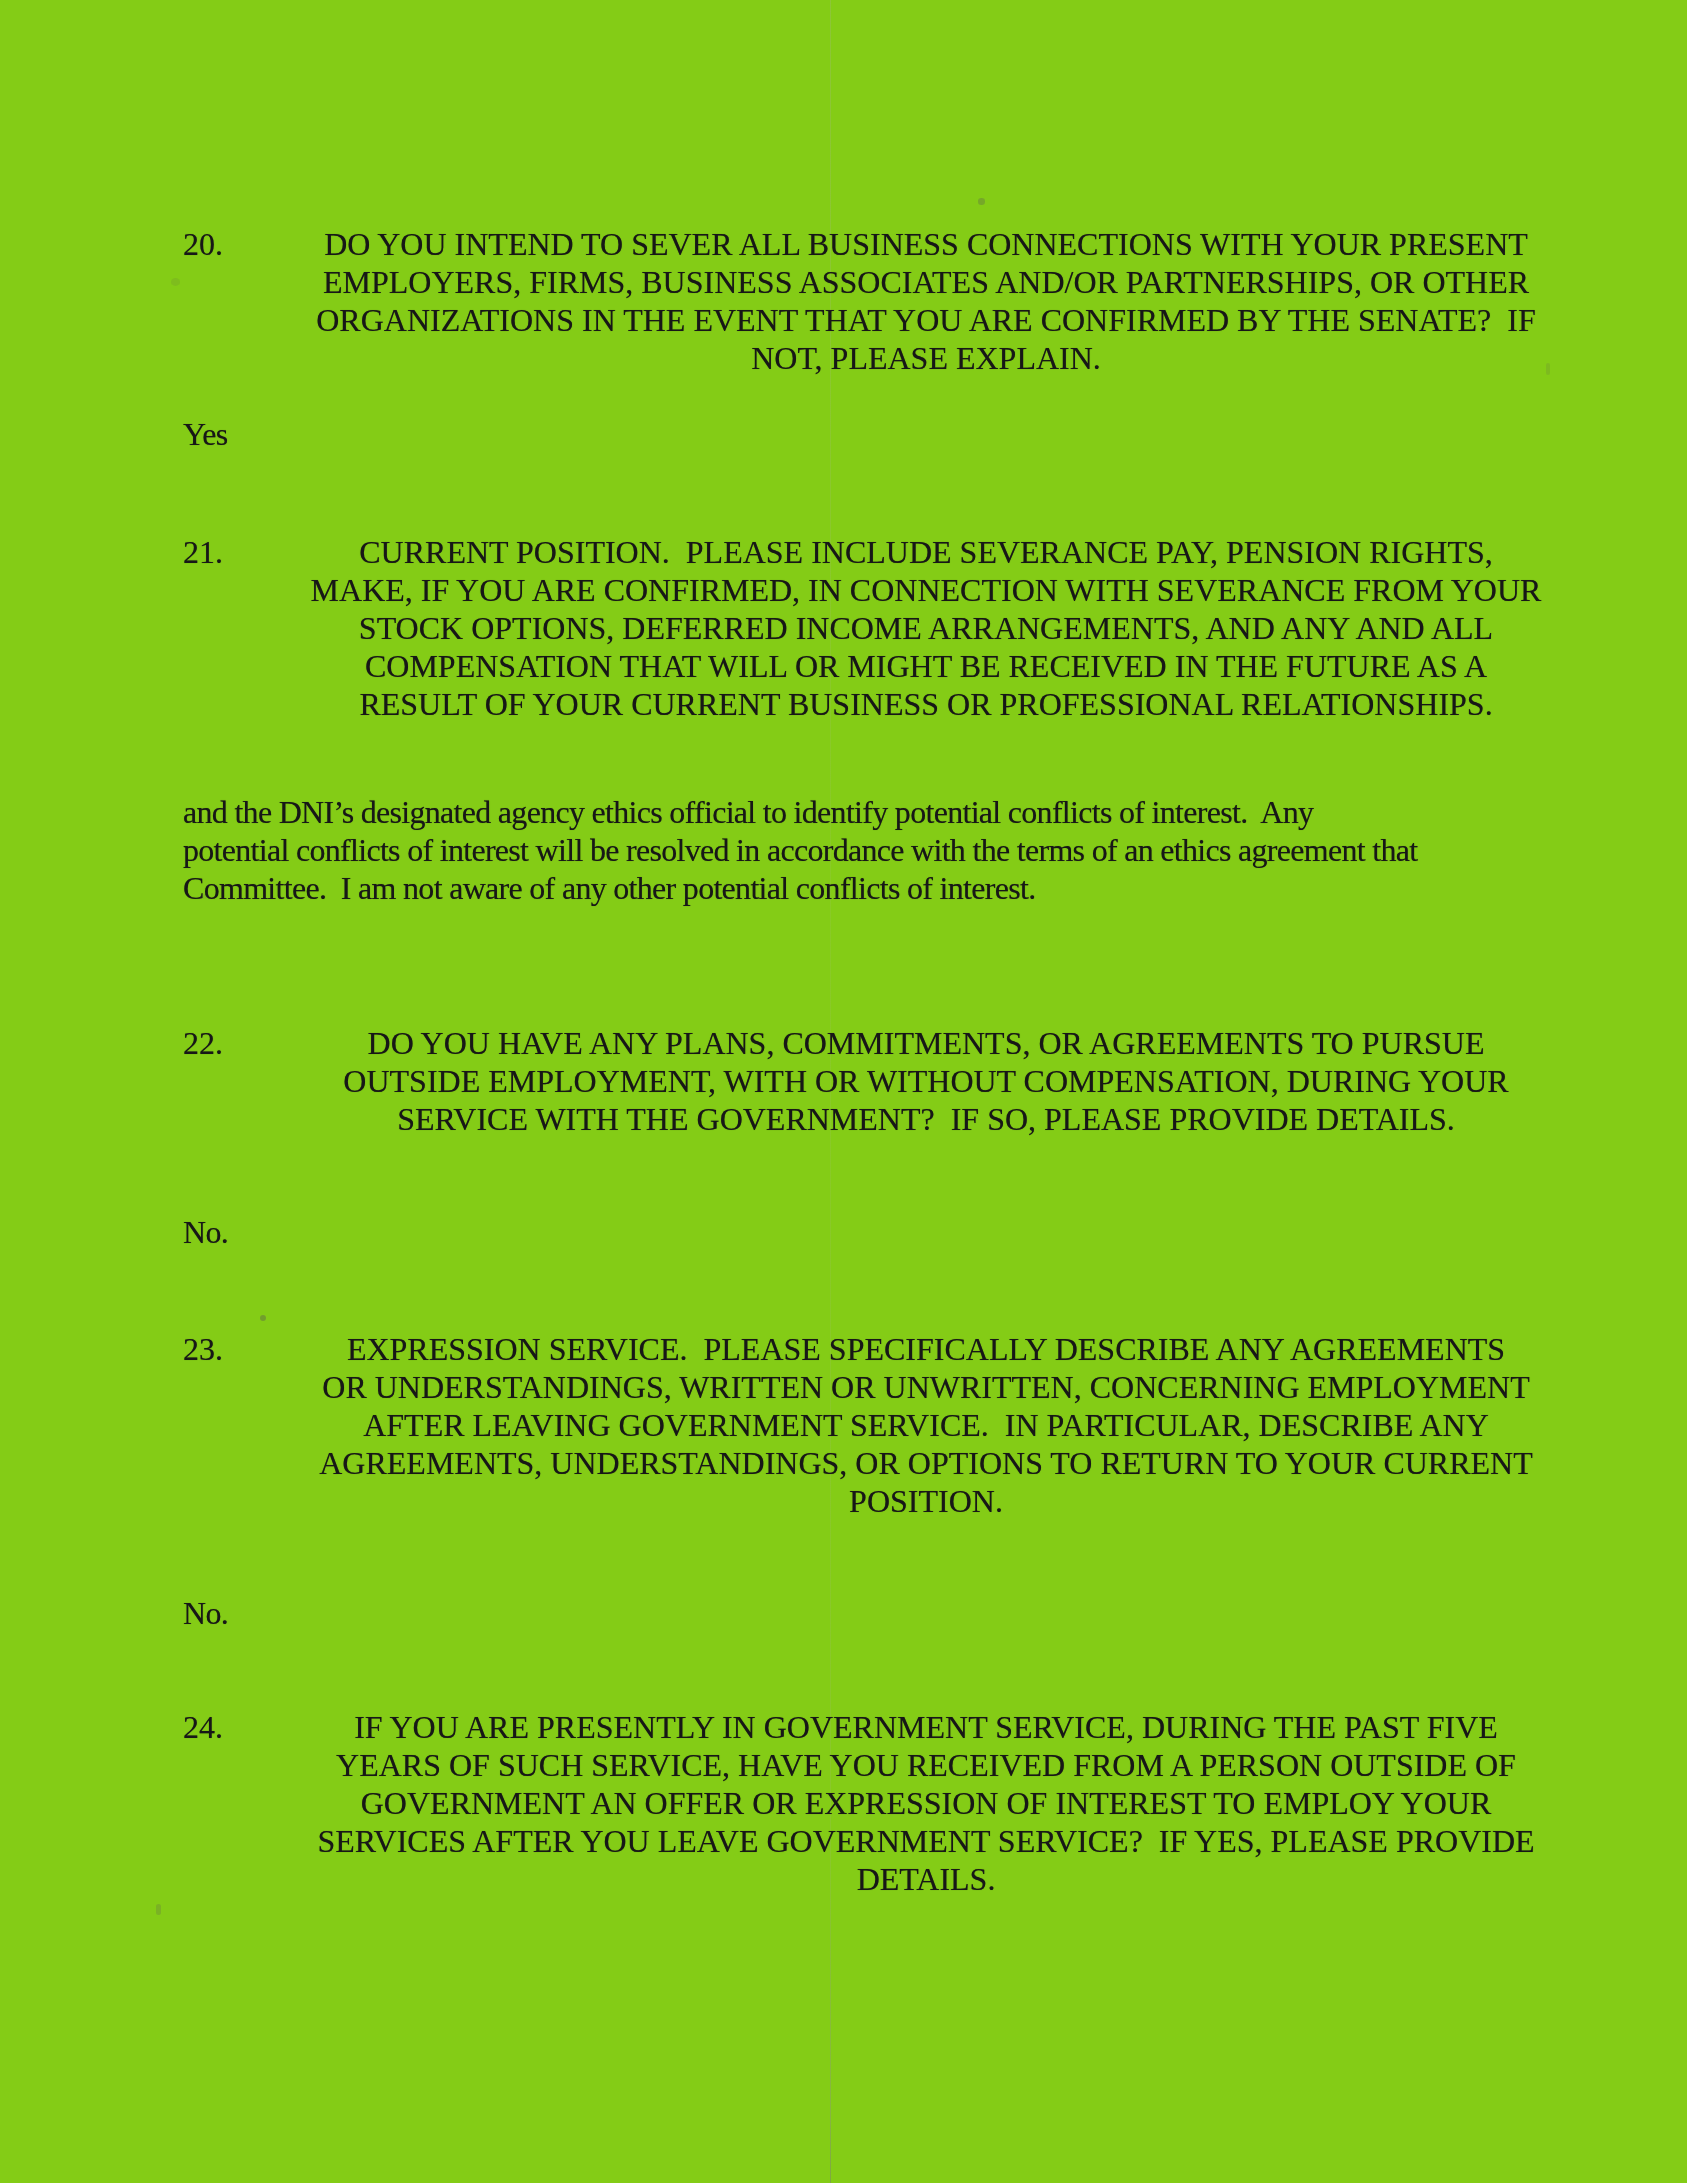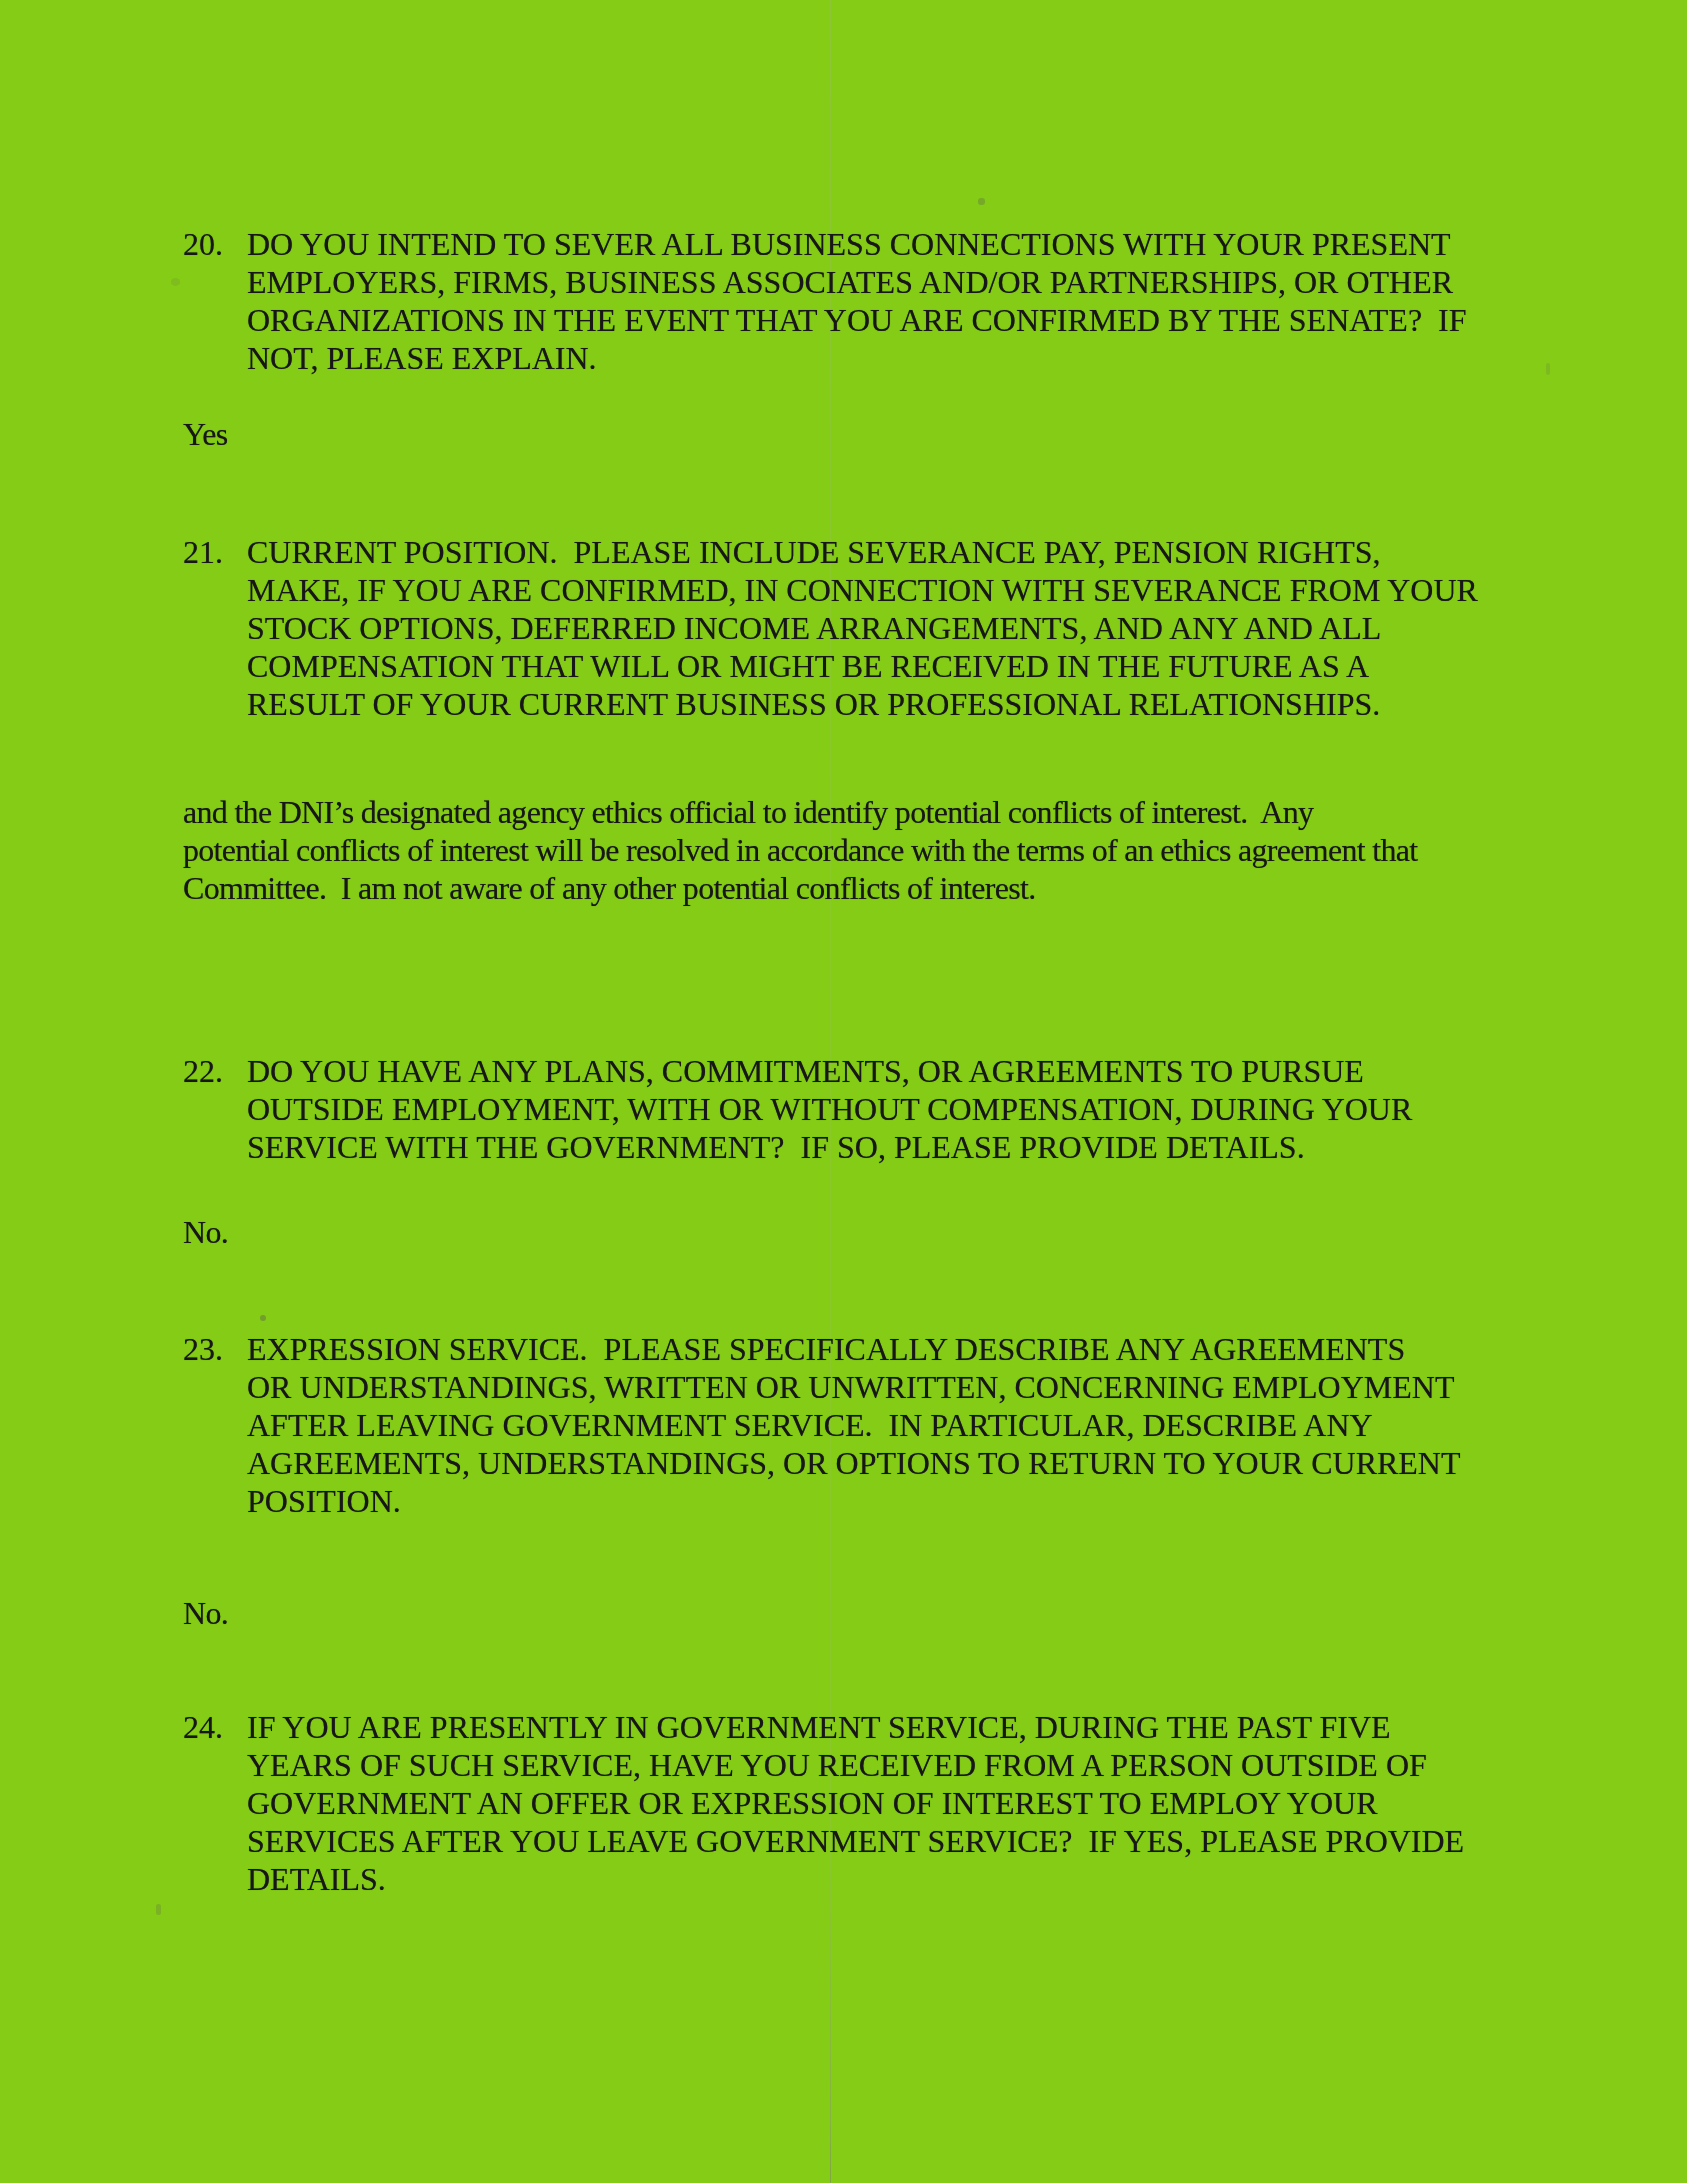--- a/index.html
+++ b/index.html
@@ -31,20 +31,21 @@
   .qnum {
     position: absolute;
     left: 0;
     top: 0;
     font-size: 32px;
     line-height: 38px;
     text-shadow: 0 0 0.7px rgba(20,20,20,0.55);
   }
   .qlines {
     margin-left: 64px;
+    text-align: center;
   }
   .answer {
     position: absolute;
     left: 183px;
     width: 1422px;
   }
   .answer .tline.mixed,
   .qlines .tline.mixed {
     letter-spacing: -0.7px;
   }
@@ -102,21 +103,21 @@
       <div class="tline">RESULT OF YOUR CURRENT BUSINESS OR PROFESSIONAL RELATIONSHIPS.</div>
     </div>
   </div>
 
   <div class="answer" style="top:793px">
     <div class="tline mixed">and the DNI’s designated agency ethics official to identify potential conflicts of interest.  Any</div>
     <div class="tline mixed">potential conflicts of interest will be resolved in accordance with the terms of an ethics agreement that</div>
     <div class="tline mixed">Committee.  I am not aware of any other potential conflicts of interest.</div>
   </div>
 
-  <div class="qitem" style="top:1052px">
+  <div class="qitem" style="top:1024px">
     <div class="qnum">22.</div>
     <div class="qlines">
       <div class="tline">DO YOU HAVE ANY PLANS, COMMITMENTS, OR AGREEMENTS TO PURSUE</div>
       <div class="tline">OUTSIDE EMPLOYMENT, WITH OR WITHOUT COMPENSATION, DURING YOUR</div>
       <div class="tline">SERVICE WITH THE GOVERNMENT?  IF SO, PLEASE PROVIDE DETAILS.</div>
     </div>
   </div>
 
   <div class="answer" style="top:1213px">
     <div class="tline mixed">No.</div>

